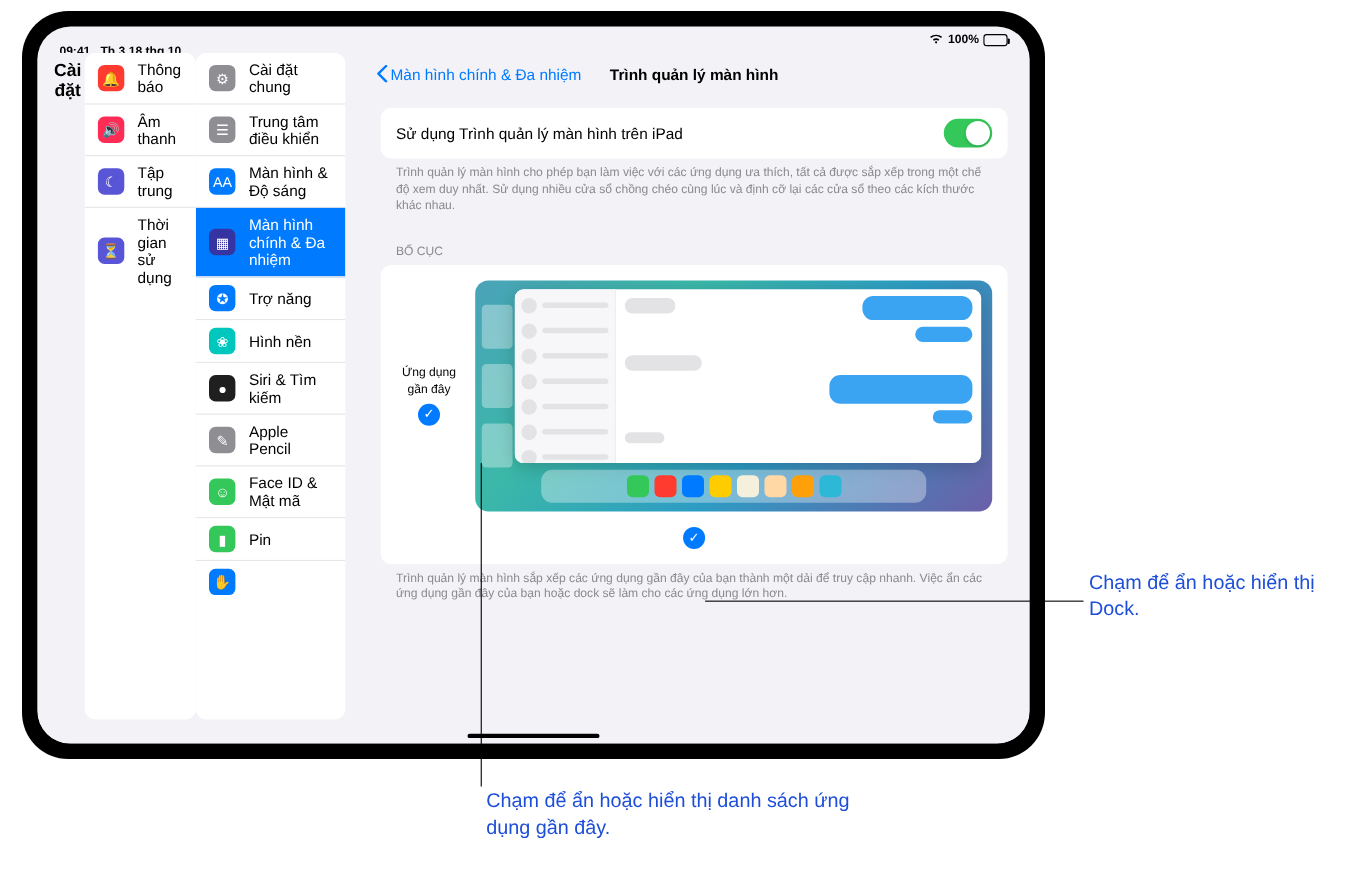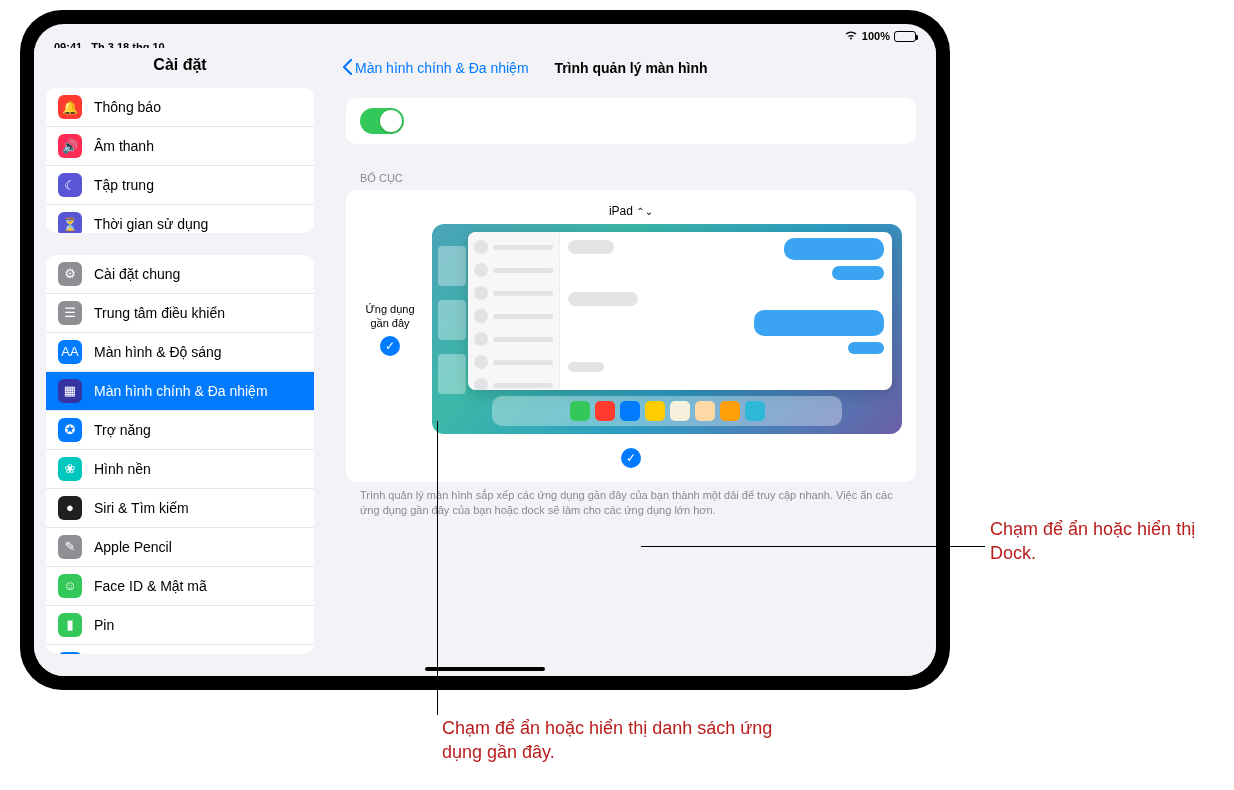--- a/index.html
+++ b/index.html
@@ -21,21 +21,21 @@
   .status-left { flex: 0 0 auto; margin-top: 22px; }
   .status-center { flex: 1; text-align: center; }
   .status-right { flex: 0 0 auto; display: flex; align-items: center; gap: 4px; }
   .battery-icon { width: 22px; height: 11px; border: 1px solid #000; border-radius: 3px; position: relative; }
   .battery-icon::after { content: ''; position: absolute; right: -3px; top: 3px; width: 2px; height: 5px; background: #000; border-radius: 0 1px 1px 0; }
   .battery-fill { background: #000; height: 100%; width: 100%; border-radius: 2px; }
   
   .content { flex: 1; display: flex; overflow: hidden; }
   
   .sidebar {
-    width: 292px; background: #f2f2f7; display: flex; flex-direction: column;
+    width: 292px; background: #f2f2f7; display: flex; 
     padding: 0 12px; overflow-y: auto;
   }
   .sidebar-title { font-size: 16px; font-weight: 700; text-align: center; padding: 8px 0 14px; }
   .group { background: #fff; border-radius: 10px; margin-bottom: 22px; overflow: hidden; }
   .row {
     display: flex; align-items: center; padding: 7px 12px; gap: 12px;
     border-bottom: 0.5px solid #e5e5ea; font-size: 14px; min-height: 36px;
   }
   .row:last-child { border-bottom: none; }
   .row.selected { background: #007aff; color: #fff; }
@@ -111,21 +111,21 @@
   .dock-app { width: 20px; height: 20px; border-radius: 5px; }
   .dock-col { text-align: center; font-size: 12px; margin-top: 8px; }
   
   .home-indicator {
     position: absolute; bottom: 5px; left: 50%; transform: translateX(-50%);
     width: 120px; height: 4px; background: #000; border-radius: 2px;
   }
 
   
   .callout-line { position: absolute; background: #000; }
-  .callout-text { position: absolute; font-size: 18px; color: #b91c1c; line-height: 1.35; }
+  .callout-text { position: absolute; font-size: 18px; color: #1d4ed8; line-height: 1.35; }
 </style>
 </head>
 <body>
 
 <div class="device-frame">
   <div class="screen">
 
     <div class="status-bar">
       <div class="status-left">
         <span>09:41</span>&nbsp;&nbsp;
@@ -223,32 +223,30 @@
                 </svg>
             </span>
             <span>Màn hình chính &amp; Đa nhiệm</span>
           </div>
           <div class="nav-title">Trình quản lý màn hình</div>
         </div>
 
         <div class="section">
           <div class="card">
             <div class="toggle-row">
+              <div class="toggle-label">Sử dụng Trình quản lý màn hình trên iPad</div>
               <div class="toggle"></div>
             </div>
           </div>
+          <div class="footer-text">Trình quản lý màn hình cho phép bạn làm việc với các ứng dụng ưa thích, tất cả được sắp xếp trong một chế độ xem duy nhất. Sử dụng nhiều cửa sổ chồng chéo cùng lúc và định cỡ lại các cửa sổ theo các kích thước khác nhau.</div>
         </div>
 
         <div class="section">
           <div class="section-header">BỐ CỤC</div>
           <div class="layout-card">
-            <div class="layout-top">
-              <span>iPad</span>
-              <span style="font-size:10px;">⌃⌄</span>
-            </div>
             <div class="layout-body">
               <div class="recent-col">
                 <div>Ứng dụng gần đây</div>
                 <div class="check-circle">✓</div>
               </div>
               <div class="preview">
                 <div class="preview-strips">
                   <div class="strip"></div>
                   <div class="strip"></div>
                   <div class="strip"></div>

